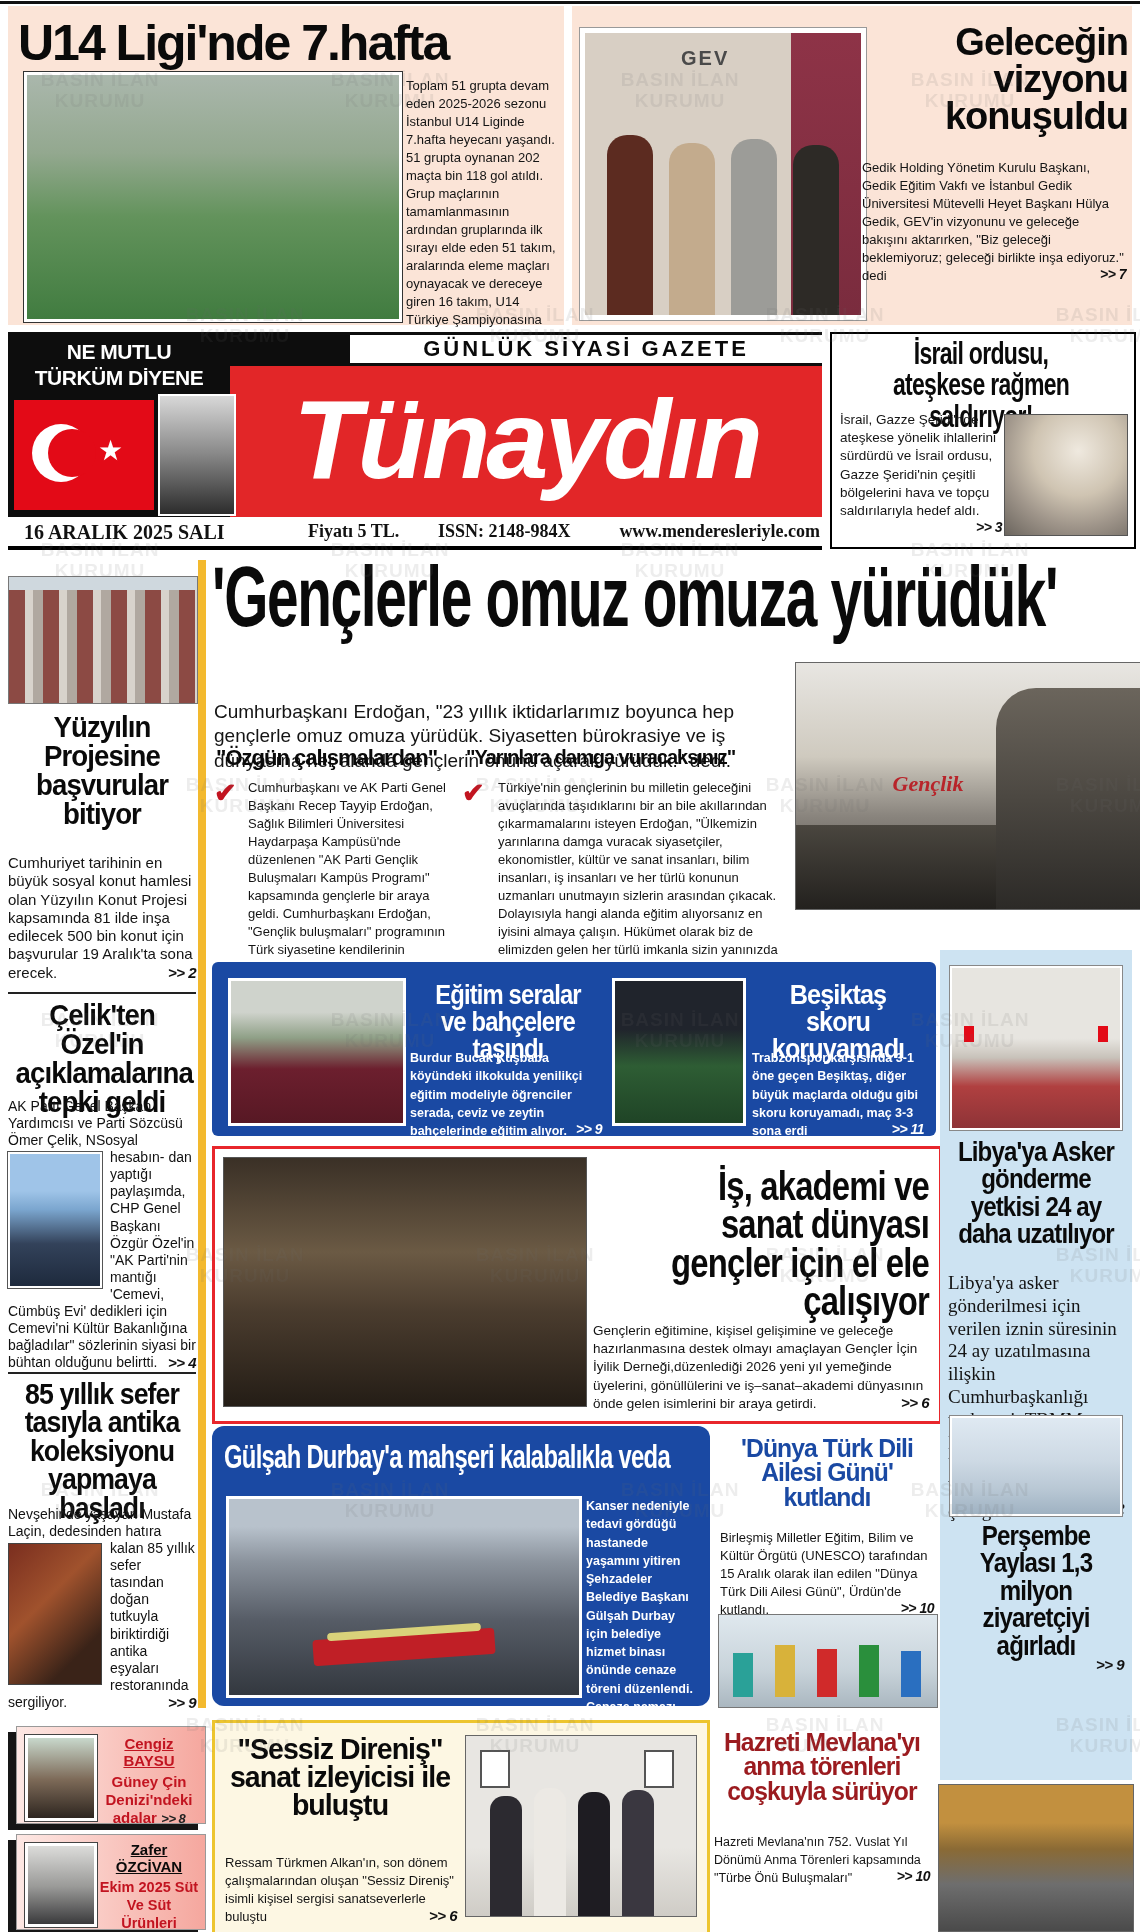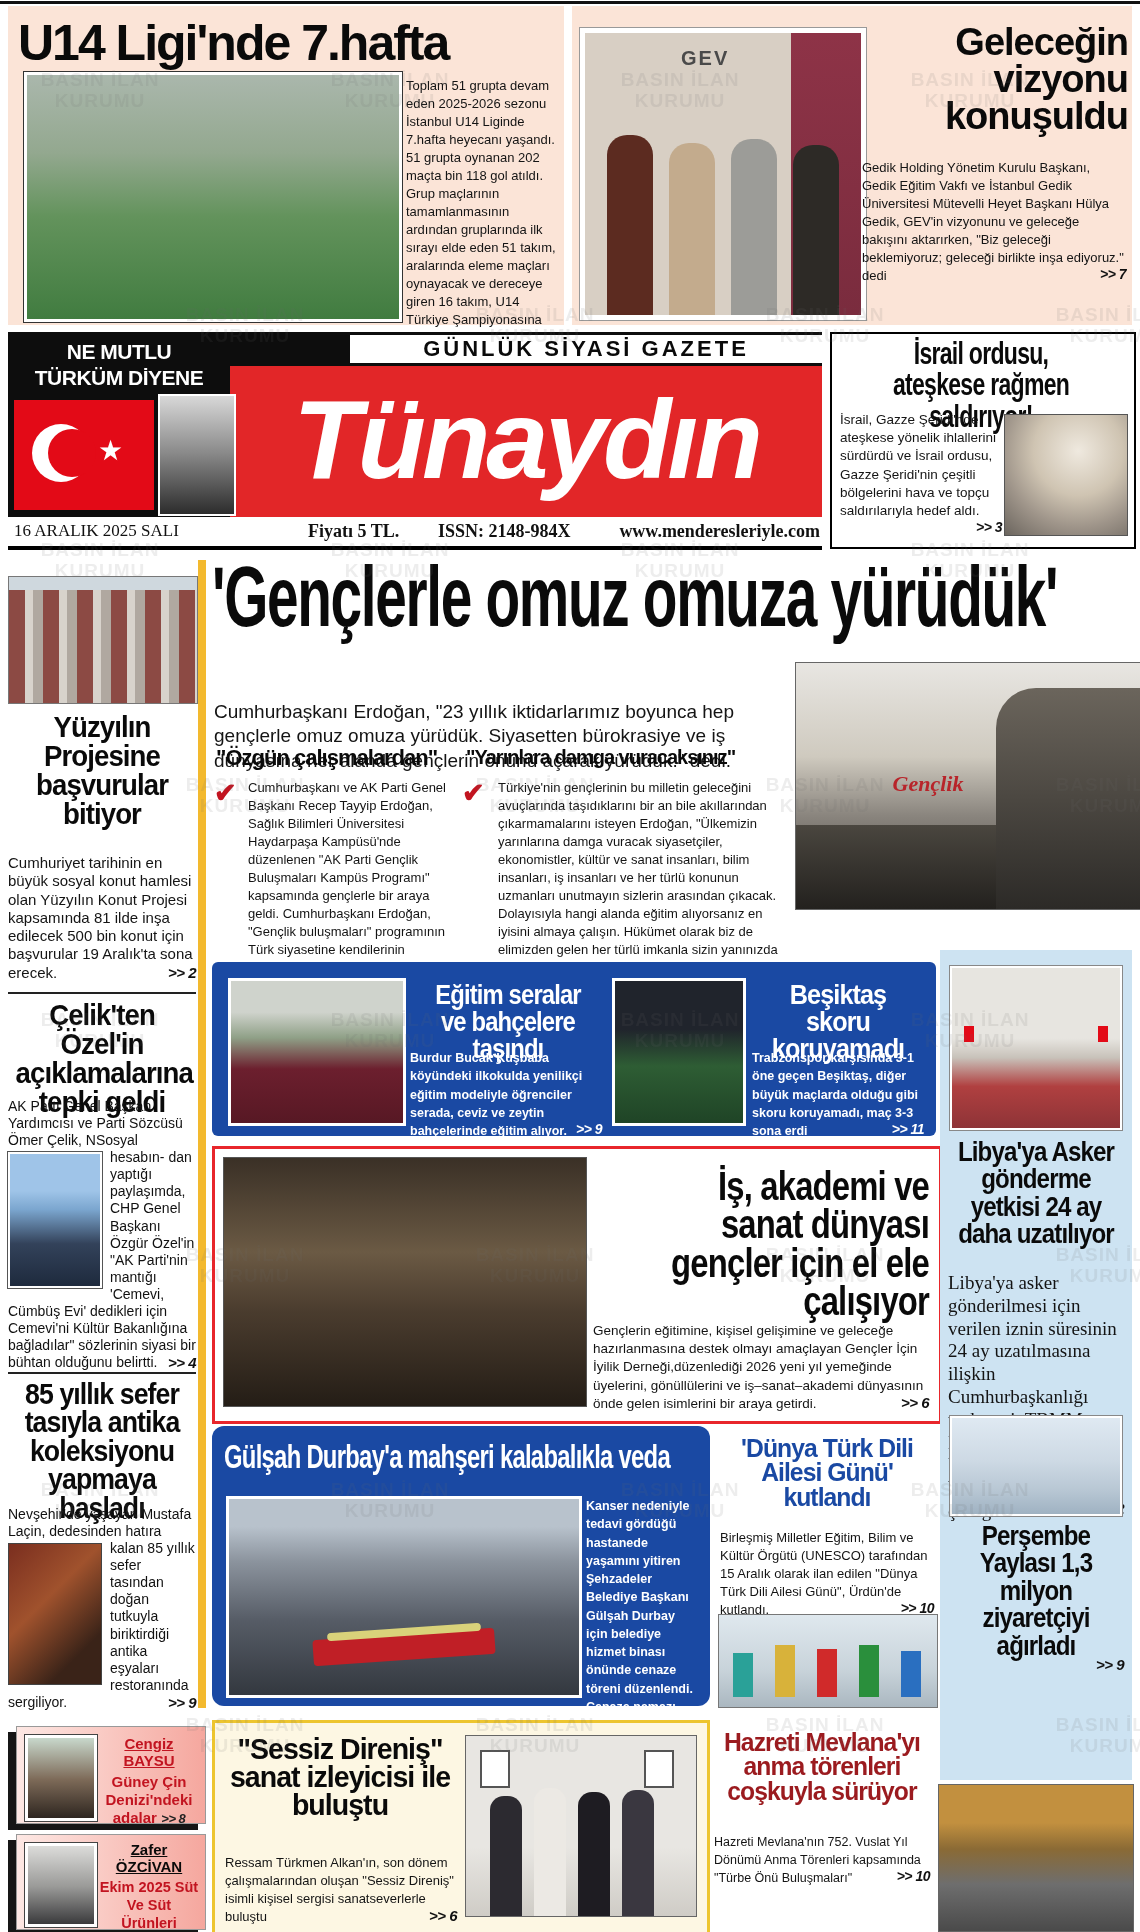--- a/index.html
+++ b/index.html
@@ -67,21 +67,21 @@
     <div style="position:absolute;left:0;top:34px;width:100%;text-align:center;color:#fff;font-weight:bold;font-size:21px;letter-spacing:-.5px;">TÜRKÜM DİYENE</div>
     <div class="abs" style="left:6px;top:68px;width:140px;height:110px;background:#e30a17;overflow:hidden;">
       <div class="abs" style="left:18px;top:24px;width:58px;height:58px;border-radius:50%;background:#fff;"></div>
       <div class="abs" style="left:34px;top:29px;width:48px;height:48px;border-radius:50%;background:#e30a17;"></div>
       <div style="position:absolute;left:84px;top:34px;color:#fff;font-size:28px;">★</div>
     </div>
     <div class="photo" style="left:150px;top:62px;width:74px;height:118px;background:linear-gradient(180deg,#d8d8d8 0%,#8a8a8a 48%,#2c2c2c 100%);border:2px solid #fff;"></div>
   </div>
 
   <div class="abs" style="left:8px;top:520px;width:814px;height:26px;border-bottom:4px solid #000;font-family:'Liberation Serif',serif;">
-    <div style="position:absolute;left:6px;top:1px;font-weight:normal;font-size:17px;">16 ARALIK 2025 SALI</div>
+    <div style="position:absolute;left:16px;top:1px;font-weight:bold;font-size:20px;">16 ARALIK 2025 SALI</div>
     <div style="position:absolute;left:300px;top:1px;font-weight:bold;font-size:18px;">Fiyatı 5 TL.</div>
     <div style="position:absolute;left:430px;top:1px;font-weight:bold;font-size:18px;">ISSN: 2148-984X</div>
     <div style="position:absolute;right:2px;top:1px;font-weight:bold;font-size:18px;">www.menderesleriyle.com</div>
   </div>
 
   <div class="abs" style="left:830px;top:332px;width:302px;height:213px;background:#fff;border:2px solid #000;">
     <div class="hl" style="position:absolute;left:0;top:4px;width:298px;font-size:32px;text-align:center;transform:scaleX(.72);transform-origin:center top;line-height:.98;">İsrail ordusu, ateşkese rağmen saldırıyor!</div>
     <div class="abs" style="left:8px;top:76px;width:162px;">
       <span class="body" style="font-size:13.5px;">İsrail, Gazze Şeridi'nde ateşkese yönelik ihlallerini sürdürdü ve İsrail ordusu, Gazze Şeridi'nin çeşitli bölgelerini hava ve topçu saldırılarıyla hedef aldı.</span>
       <span class="ref" style="float:right;font-size:14px;">&gt;&gt; 3</span>

